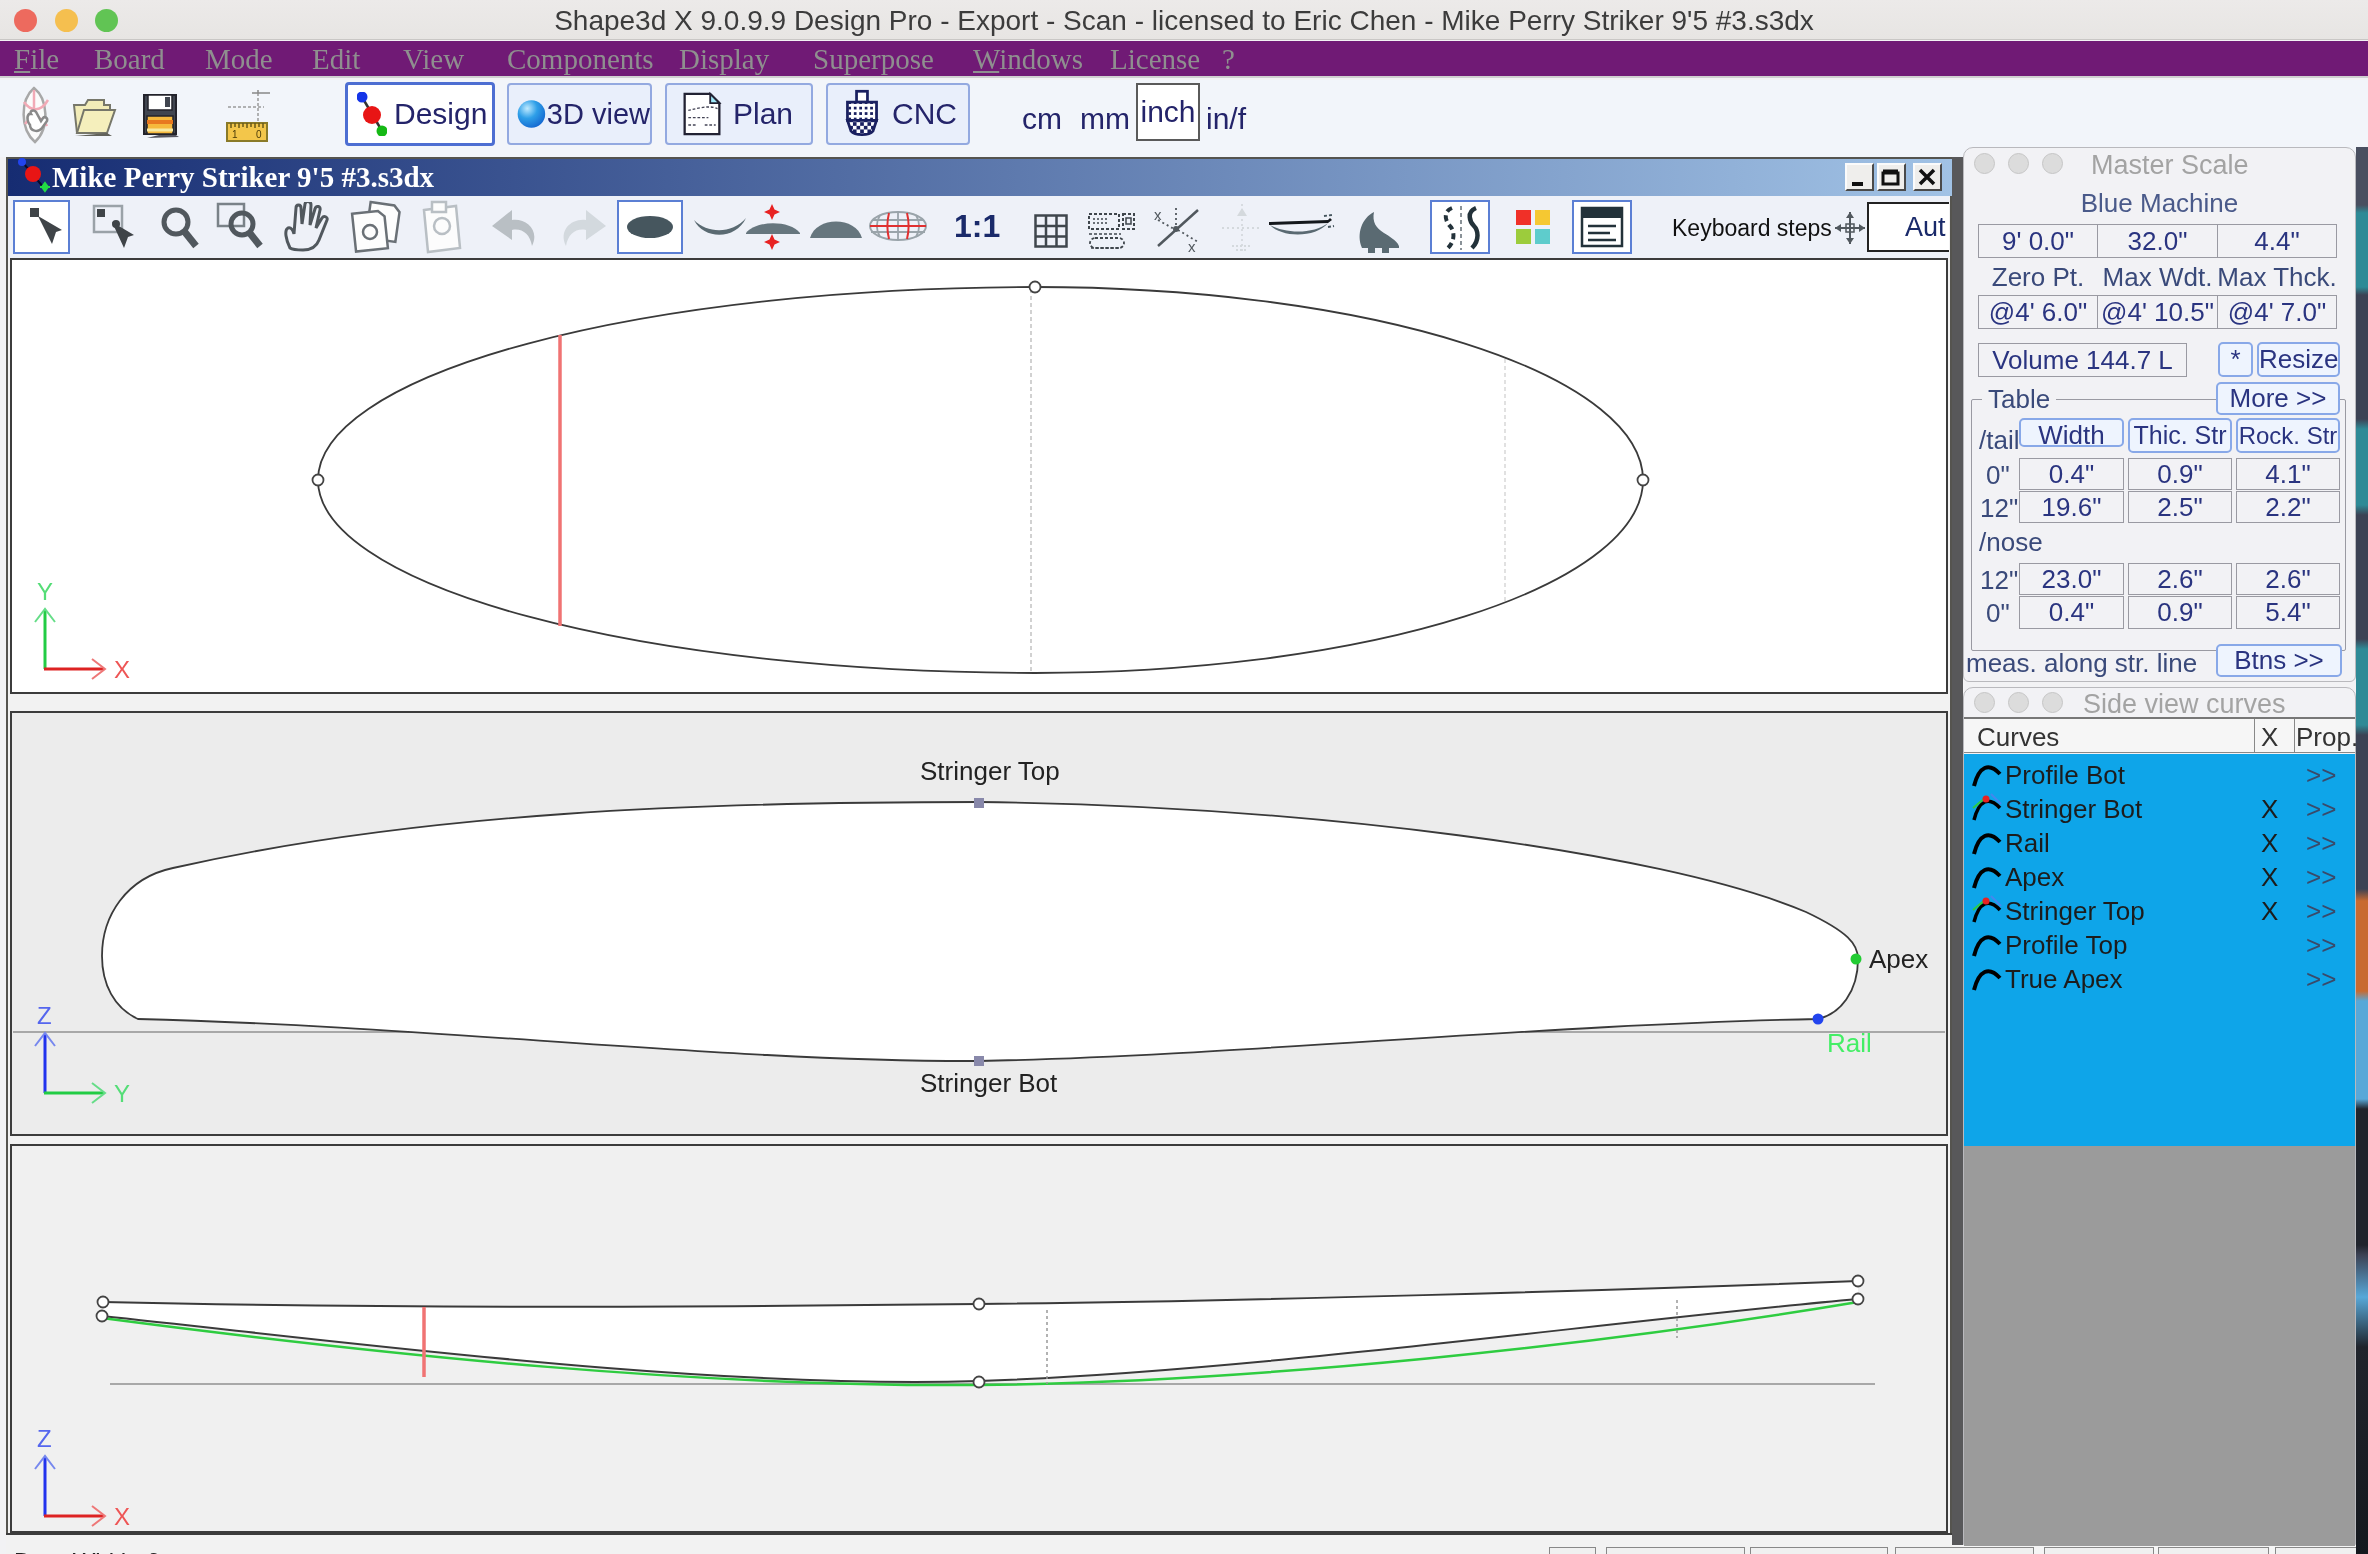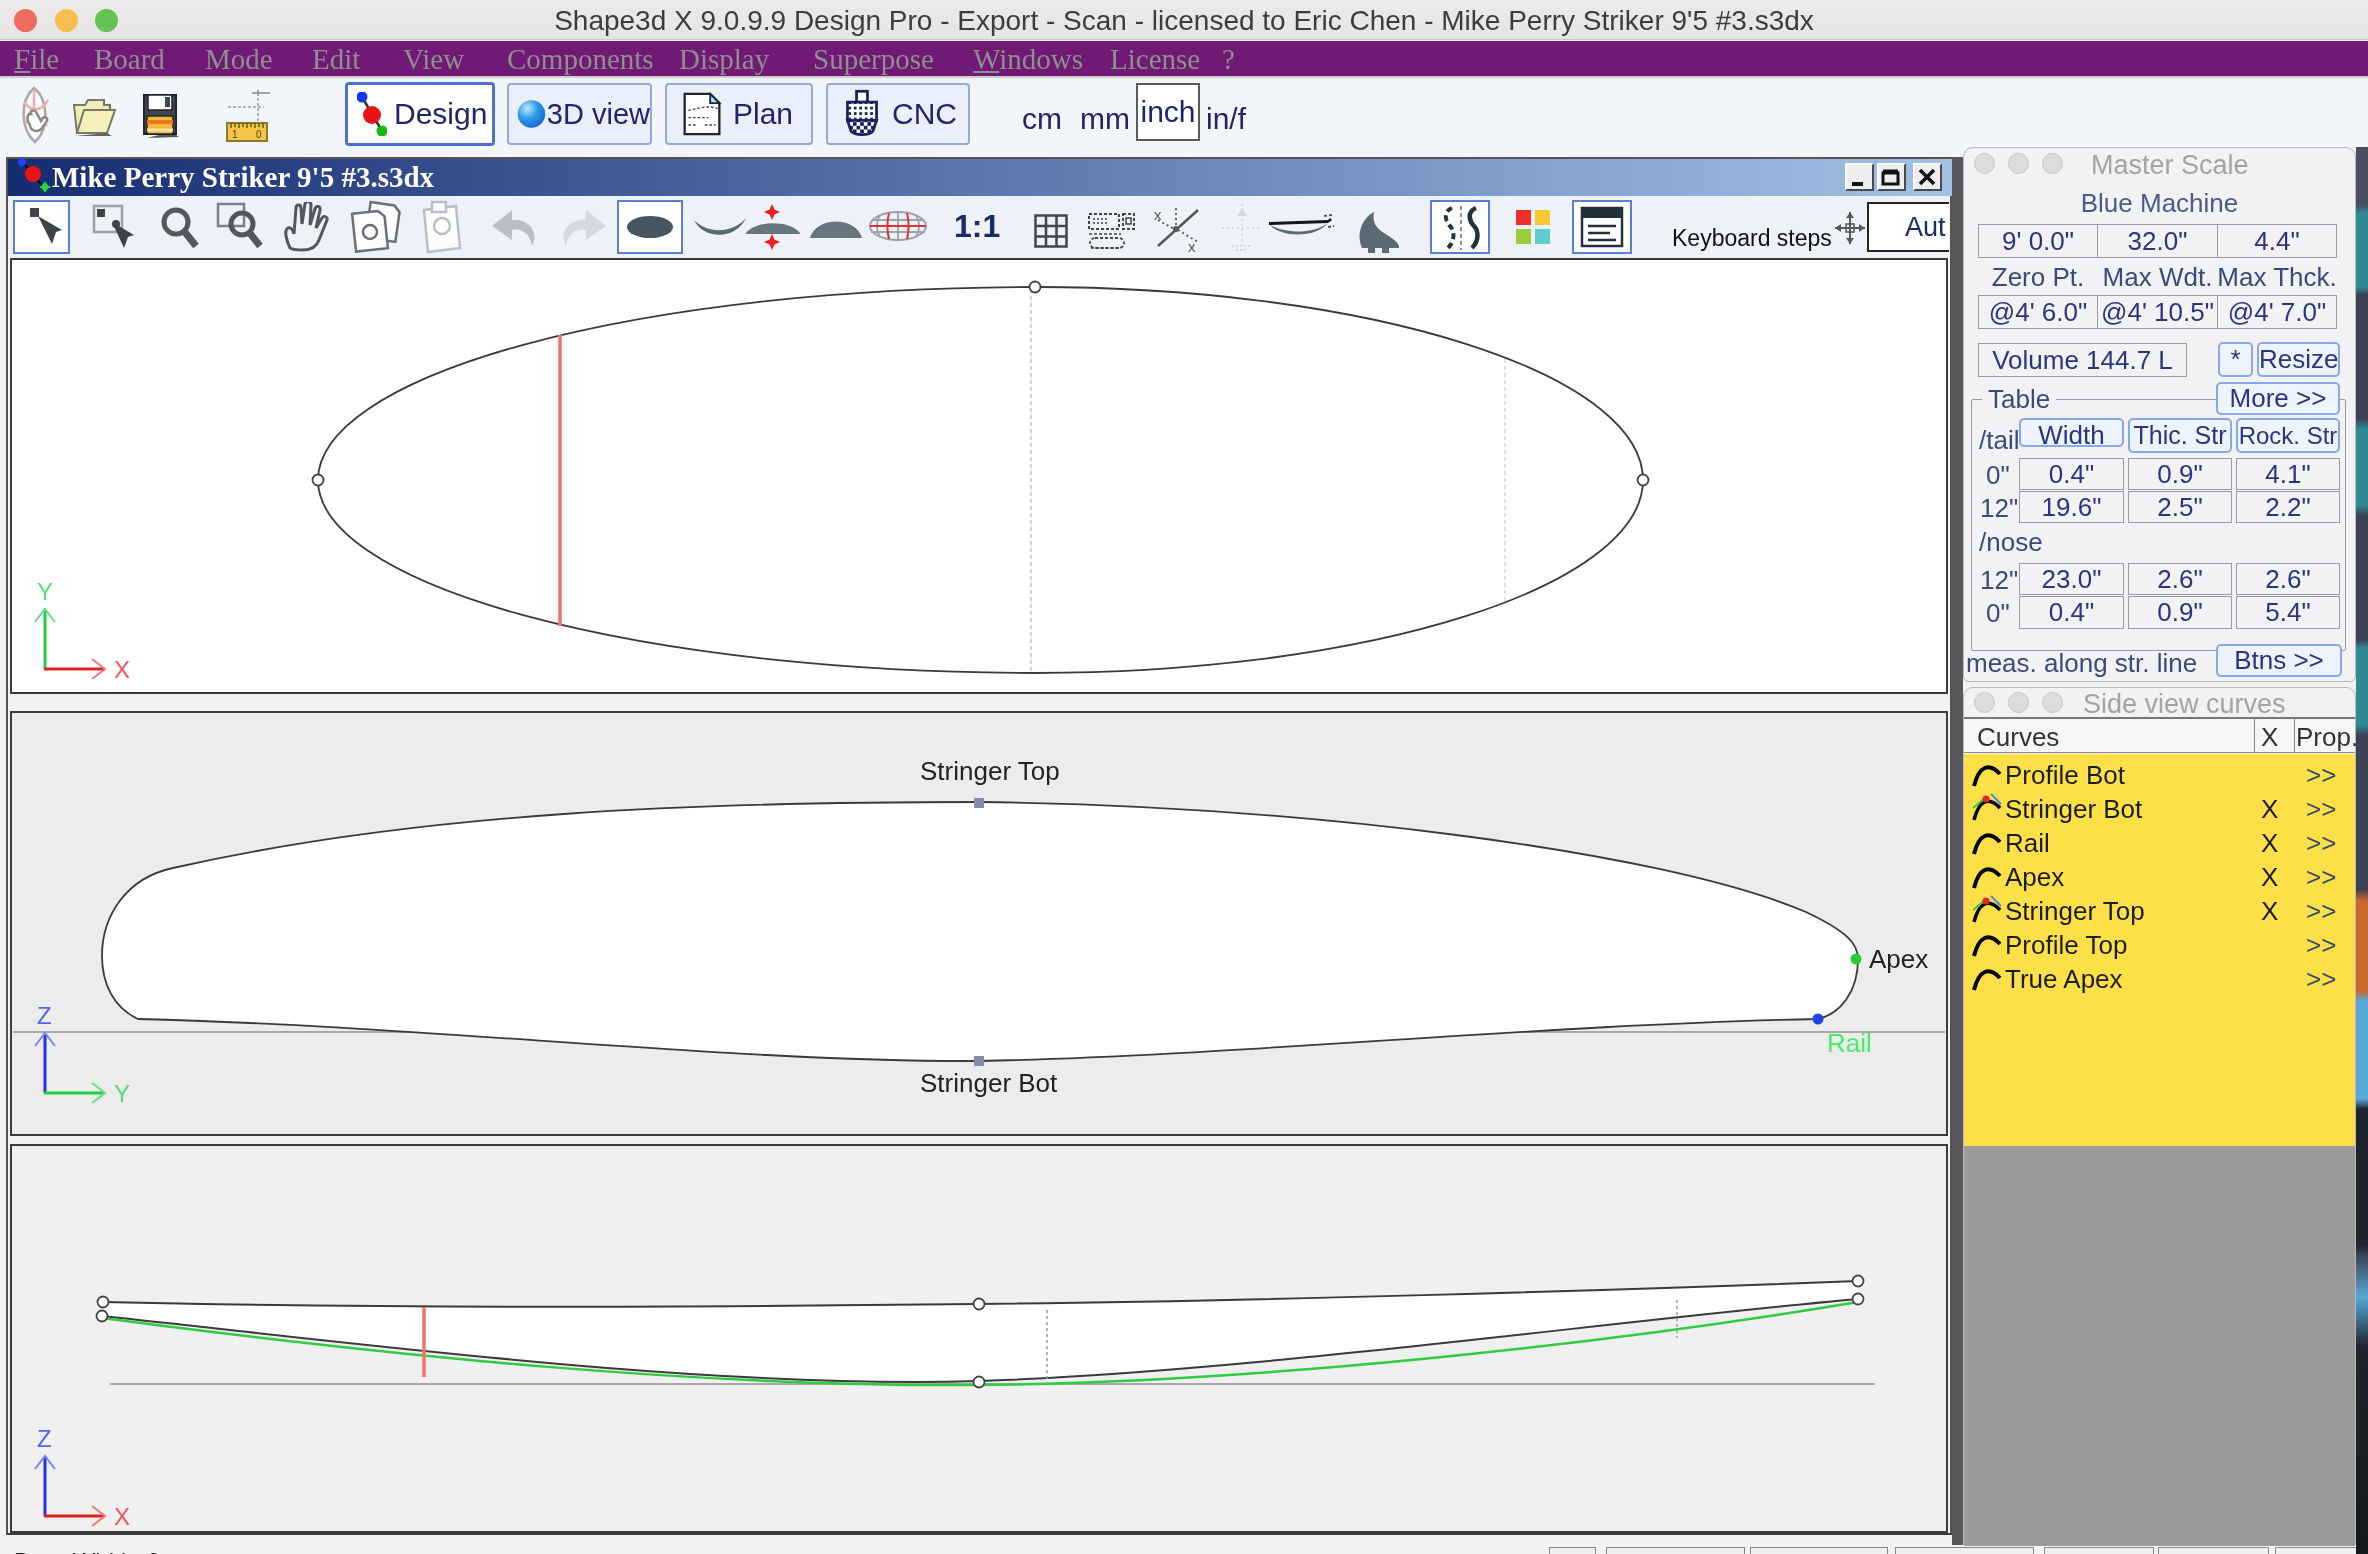--- a/index.html
+++ b/index.html
@@ -350,21 +350,21 @@
     <rect x="0" y="19" width="15" height="15" fill="#9ccc3c"></rect>
     <rect x="19" y="19" width="15" height="15" fill="#5ecccc"></rect>
   </svg>
 
   <div class="selbox" style="left:1564px; width:60px;"></div>
   <svg class="abs" style="left:1572px; top:10px" width="44" height="42" viewBox="0 0 44 42">
     <rect x="2" y="2" width="40" height="38" fill="#fff" stroke="#23323a" stroke-width="2.5"></rect>
     <rect x="2" y="2" width="40" height="10" fill="#23323a"></rect>
     <path d="M8 20 L36 20 M8 27 L30 27 M8 34 L36 34" stroke="#23323a" stroke-width="2.5"></path>
   </svg>
-  <span class="abs" style="left:1664px; top:29px; font-size:23px; color:#111;">Keyboard steps</span>
+  <span class="abs" style="left:1664px; top:19px; font-size:23px; color:#111;">Keyboard steps</span>
 
   <svg class="abs" style="left:1825px; top:14px" width="34" height="36" viewBox="0 0 34 36">
     <path d="M17 2 L17 34 M2 18 L32 18" stroke="#51585e" stroke-width="2"></path>
     <path d="M17 2 l4 6 h-8 z M17 34 l4 -6 h-8 z M2 18 l6 -4 v8 z M32 18 l-6 -4 v8 z" fill="#51585e"></path>
     <rect x="13" y="14" width="8" height="8" fill="none" stroke="#51585e" stroke-width="1.5"></rect>
   </svg>
 
   <div class="abs" style="left:1859px; top:6px; width:88px; height:50px; background:#fff; border:2px solid #222; font-size:27px; color:#1a2a6a; padding:8px 0 0 36px;">Aut</div>
 </div>
 
@@ -517,21 +517,21 @@
   <div class="pcirc" style="left:44px; top:4px;"></div>
   <div class="pcirc" style="left:78px; top:4px;"></div>
   <div class="ptitle" style="left:119px; top:1px;">Side view curves</div>
   <div class="abs" style="left:0px; top:29px; width:391px; height:36px; background:#f6f6f6; border-top:2px solid #777; border-bottom:1px solid #888; font-size:26px; color:#333;">
     <span class="abs" style="left:13px; top:3px;">Curves</span>
     <span class="abs" style="left:297px; top:3px;">X</span>
     <span class="abs" style="left:332px; top:3px;">Prop.</span>
     <div class="abs" style="left:290px; top:0; width:1px; height:34px; background:#888;"></div>
     <div class="abs" style="left:330px; top:0; width:1px; height:34px; background:#888;"></div>
   </div>
-  <div class="abs" id="curvelist" style="left:0px; top:66px; width:391px; height:392px; background:#fde047; font-size:26px; color:#1c1c1c;">
+  <div class="abs" id="curvelist" style="left:0px; top:66px; width:391px; height:392px; background:#0ea5e9; font-size:26px; color:#1c1c1c;">
     <div class="crow" style="top:2px;">
         <svg class="cic" width="32" height="30" viewBox="0 0 32 30">
           <path d="M3 28 C8 8 18 4 29 16" fill="none" stroke="#000" stroke-width="4"></path>
         </svg>
         <span class="cnm">Profile Bot</span>
         <span class="cpr">&gt;&gt;</span>
       </div>
     <div class="crow" style="top:36px;">
         <svg class="cic" width="34" height="30" viewBox="0 0 34 30">
           <path d="M3 28 C8 8 18 4 29 16" fill="none" stroke="#000" stroke-width="3.5"></path>

